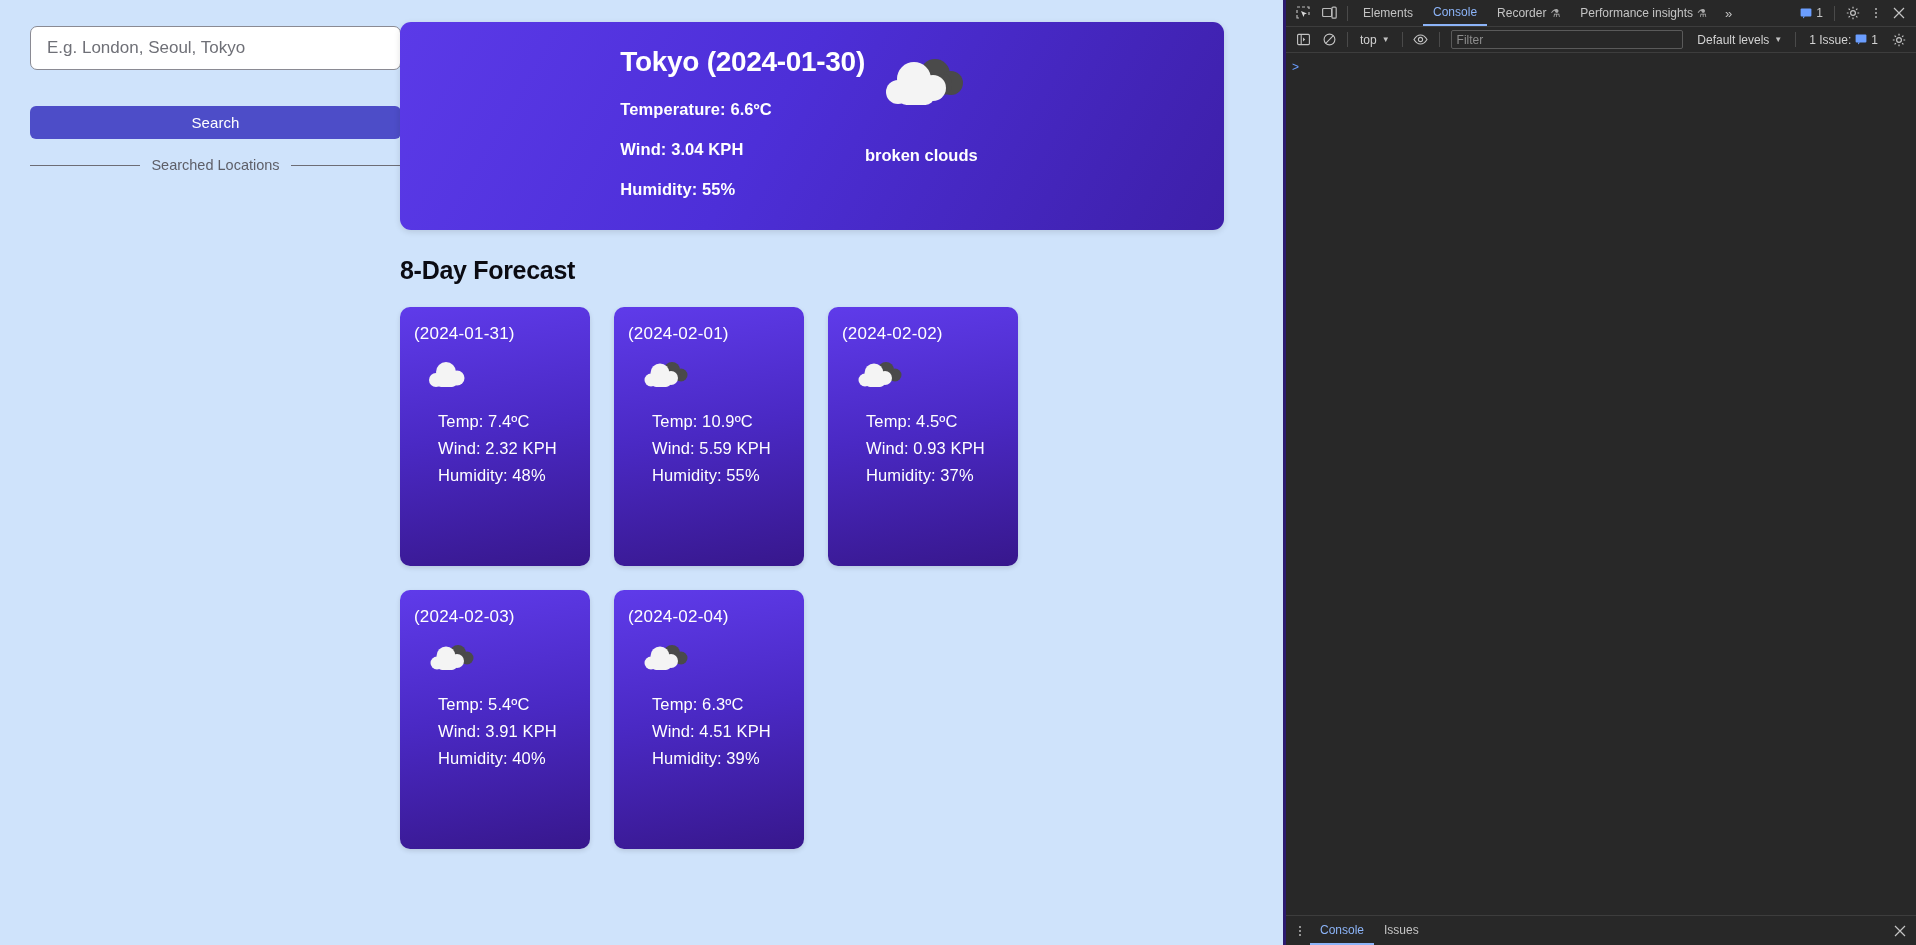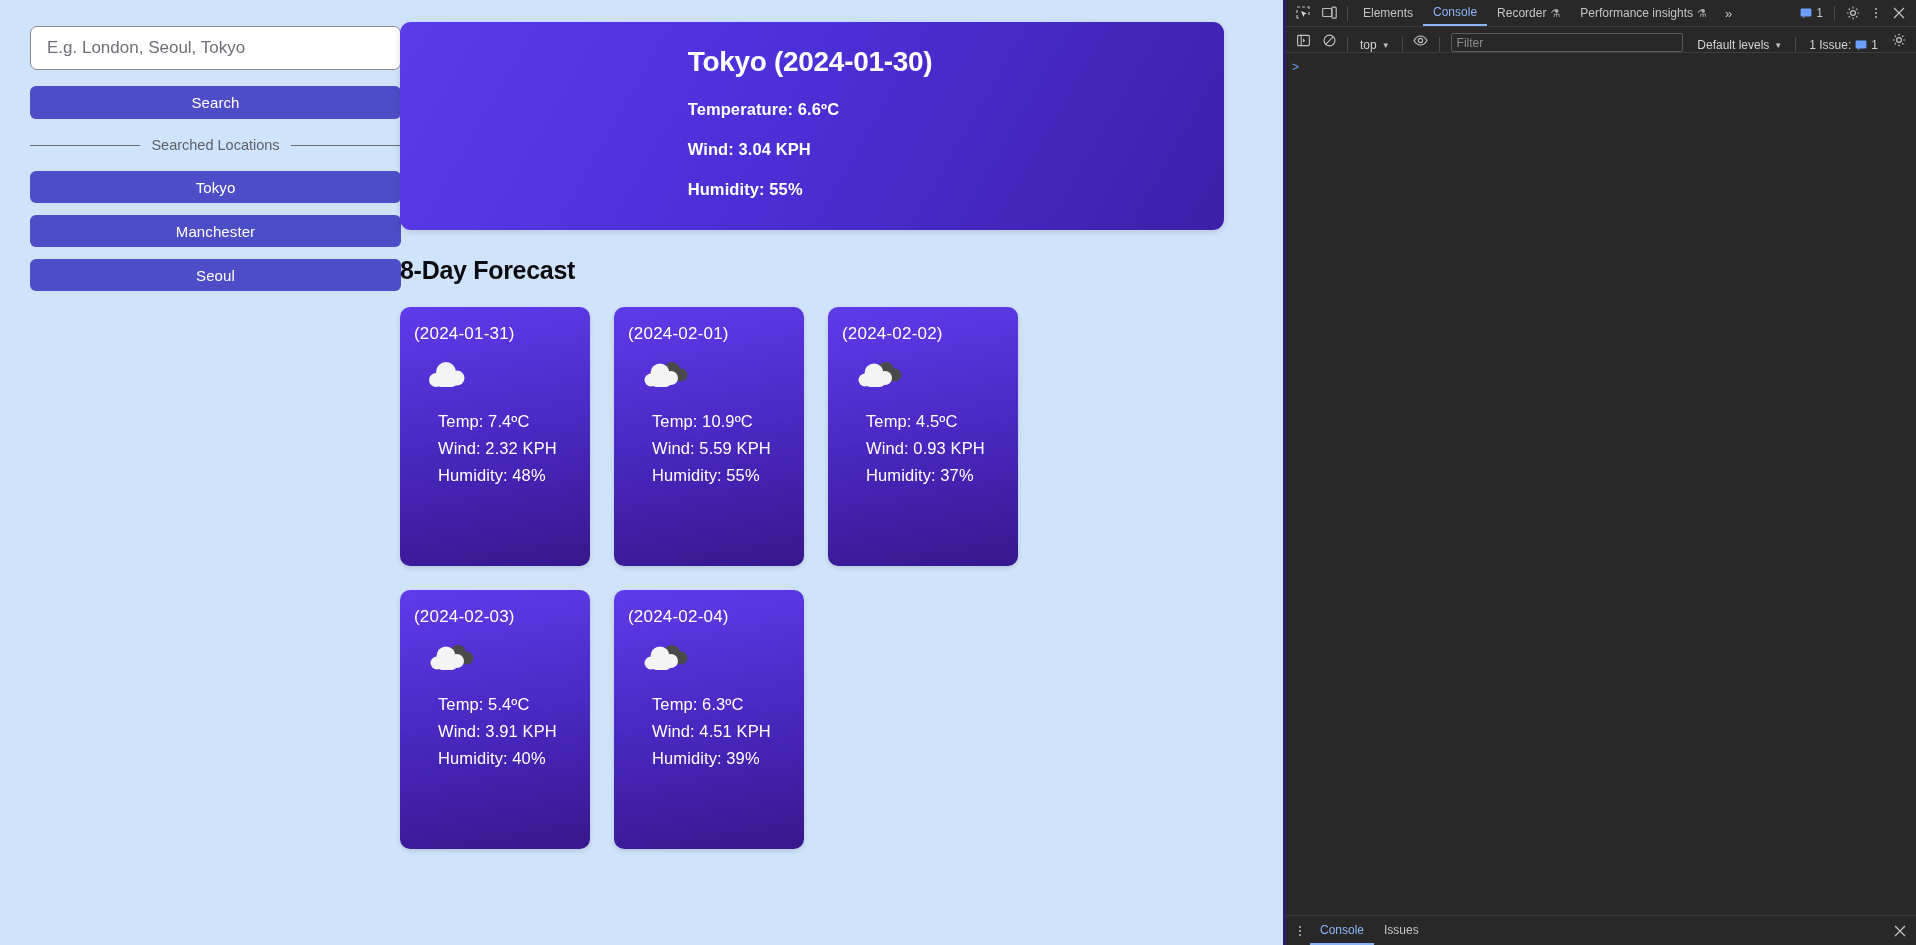--- a/index.html
+++ b/index.html
@@ -46,21 +46,21 @@
     outline: none;
   }
   .search-input::placeholder { color: #6f7077; }
   .btn {
     display: block; width: 371px; height: 33px;
     border: none; border-radius: 6px;
     background: #4d4dc8; color: #ffffff;
     font-size: 15px; font-family: inherit; cursor: pointer;
     letter-spacing: 0.1px;
   }
-  .btn.search-btn { margin-top: 16px; }
+  .btn.search-btn { margin-top: 36px; }
   .divider-row {
     display: flex; align-items: center; gap: 11px;
     margin: 18px 0 18px 0; width: 371px;
   }
   .divider-line { flex: 1 1 auto; height: 1px; background: #6d6d75; }
   .divider-text { font-size: 14.5px; color: #5e5f68; white-space: nowrap; }
   .city-btn { margin-bottom: 12px; height: 32px; }
 
   
   .main {
@@ -149,21 +149,21 @@
   .dt-more { padding: 0 8px; color: #c4c4c4; cursor: pointer; font-size: 13px; }
   .dt-right { margin-left: auto; display: flex; align-items: center; padding-right: 4px; }
   .dt-badge {
     display: flex; align-items: center; gap: 4px;
     color: #c4c4c4; padding: 0 6px; cursor: pointer;
   }
   .dt-badge .count { font-size: 12px; }
 
   .dt-toolbar {
     height: 26px; flex: 0 0 26px;
-    display: flex; align-items: flex-end; gap: 0;
+    display: flex; align-items: center; gap: 0;
     background: #282828; border-bottom: 1px solid #3d3d3d;
     padding: 0 4px;
   }
   .ctx-select {
     display: flex; align-items: center; gap: 5px;
     padding: 0 7px; color: #d2d2d2; cursor: pointer; font-size: 12px;
   }
   .caret { font-size: 8px; opacity: .9; }
   .filter-box {
     flex: 1 1 auto; height: 19px; margin: 0 6px;
@@ -220,35 +220,48 @@
         <input class="search-input" type="text" placeholder="E.g. London, Seoul, Tokyo" style="">
 
         <button class="btn search-btn">Search</button>
 
         <div class="divider-row">
           <span class="divider-line"></span>
           <span class="divider-text">Searched Locations</span>
           <span class="divider-line"></span>
         </div>
 
-        <div>
-          <button class="btn city-btn">Tokyo</button>
-          <button class="btn city-btn">Manchester</button>
-          <button class="btn city-btn">Seoul</button>
-        </div>
       </div>
 
       <div class="main">
 
         <div class="current-card">
           <div class="cc-left">
             <div class="cc-city">Tokyo (2024-01-30)</div>
             <div class="cc-line">Temperature: 6.6ºC</div>
             <div class="cc-line">Wind: 3.04 KPH</div>
             <div class="cc-line">Humidity: 55%</div>
+          </div>
+          <div class="cc-right">
+            <span>
+              <svg width="96" height="68" viewBox="0 0 96 68">
+                <g fill="#4a4a4a">
+                  <circle cx="62" cy="22" r="15"></circle>
+                  <circle cx="78" cy="31" r="12"></circle>
+                  <rect x="62" y="22" width="17" height="21" rx="9"></rect>
+                </g>
+                <g fill="#f4f4f4">
+                  <circle cx="41" cy="27" r="17"></circle>
+                  <circle cx="60" cy="36" r="13"></circle>
+                  <circle cx="25" cy="40" r="12"></circle>
+                  <rect x="25" y="36" width="36" height="17" rx="8.5"></rect>
+                </g>
+              </svg>
+            </span>
+            <div class="cc-desc">broken clouds</div>
           </div>
         </div>
 
         <div class="forecast-title">8-Day Forecast</div>
 
         <div class="forecast-grid">
 
           <div class="fc-card">
             <div class="fc-date">(2024-01-31)</div>
             <div class="fc-icon-wrap">

